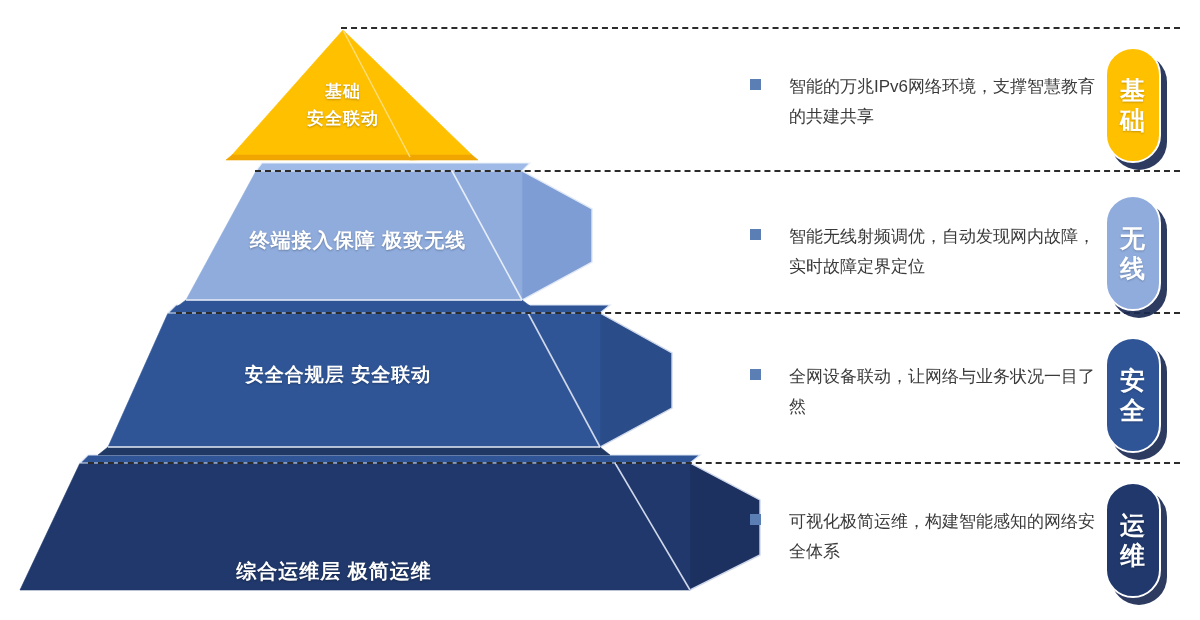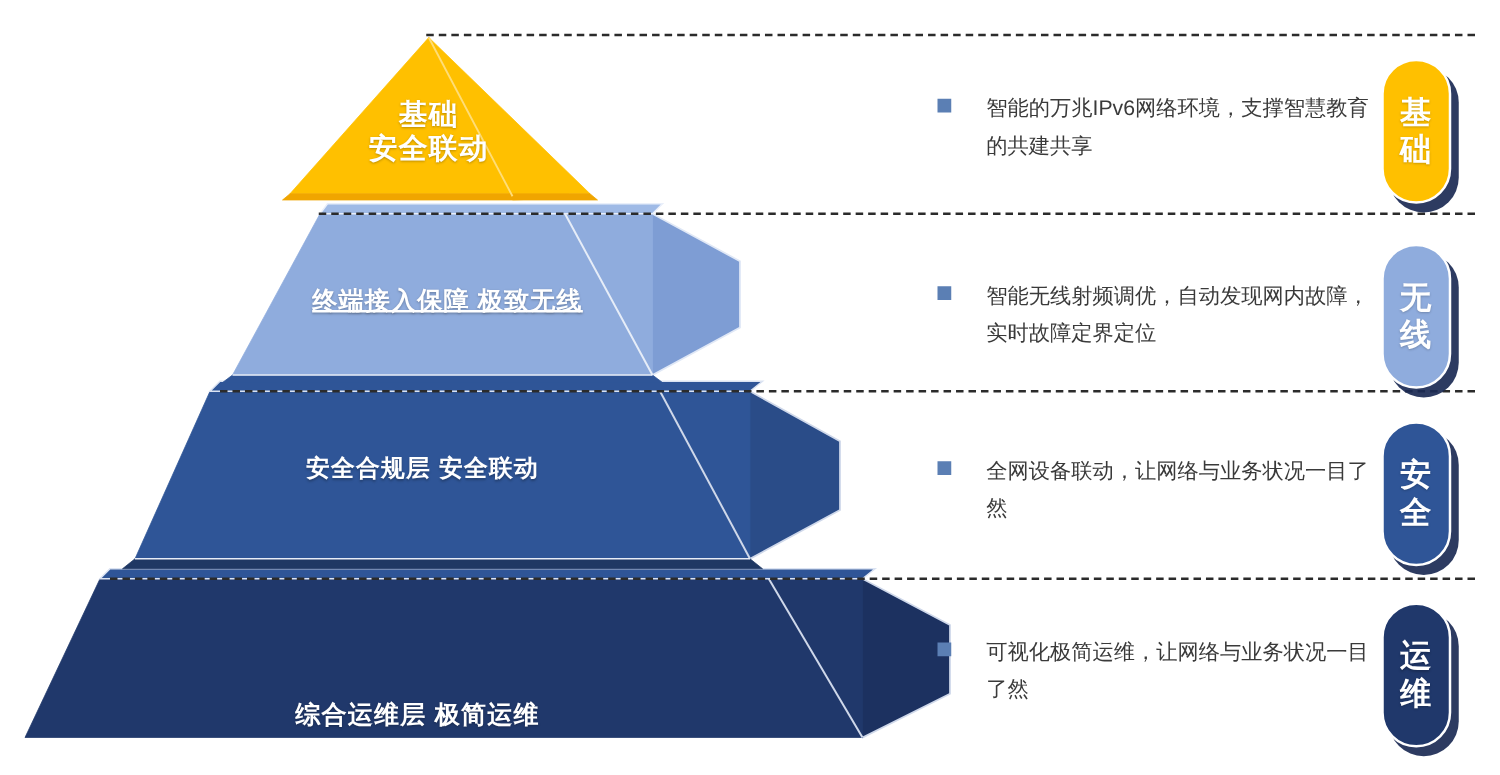--- a/index.html
+++ b/index.html
@@ -115,26 +115,26 @@
     </g>
 
     <g>
       <polygon points="343,30 410,155 455,155 455,158 410,160" fill="#F2A900" stroke="#F2A900" stroke-width="0.5"></polygon>
       <polygon points="343,30 472,155 232,155" fill="#FFC000" stroke="#FFC000" stroke-width="0.6"></polygon>
       <polygon points="232,155 472,155 478,160 226,160" fill="#F0A500" stroke="#F0A500" stroke-width="0.6"></polygon>
       <line x1="343" y1="30" x2="410" y2="157" stroke="#ffdd77" stroke-width="1.5"></line>
     </g>
   </svg>
 
-  <div class="tier-label" style="left:268px; top:78px; width:150px; font-size:23px; line-height:27px;">
+  <div class="tier-label" style="left:268px; top:78px; width:150px; font-size:17px; line-height:27px;">
     <div>基础</div>
     <div>安全联动</div>
   </div>
 
-  <div class="tier-label" style="left:168px; top:227px; width:380px; font-size:20px;text-decoration:underline;">
+  <div class="tier-label" style="left:168px; top:227px; width:380px; font-size:20px;">
     <span>终端接入保障 极致无线</span>
   </div>
 
   <div class="tier-label" style="left:128px; top:362px; width:420px; font-size:19px;">
     <span>安全合规层 安全联动</span>
   </div>
 
   <div class="tier-label" style="left:54px; top:516px; width:560px; font-size:20px;margin-top:42px;">
     <span>综合运维层 极简运维</span>
   </div>
@@ -154,21 +154,21 @@
     <div class="desc-text">智能无线射频调优，自动发现网内故障，实时故障定界定位</div>
   </div>
 
   <div class="desc-row" style="left:750px; top:362px;">
     <span class="bullet"></span>
     <div class="desc-text">全网设备联动，让网络与业务状况一目了然</div>
   </div>
 
   <div class="desc-row" style="left:750px; top:507px;">
     <span class="bullet"></span>
-    <div class="desc-text">可视化极简运维，让网络与业务状况一目了然</div>
+    <div class="desc-text">可视化极简运维，构建智能感知的网络安全体系</div>
   </div>
 
   <div class="pill-wrap" style="left:1105px; top:47px;">
     <div class="pill-shadow"></div>
     <div class="pill" style="background:#FFC000;">
       <span>基</span>
       <span>础</span>
     </div>
   </div>
 

